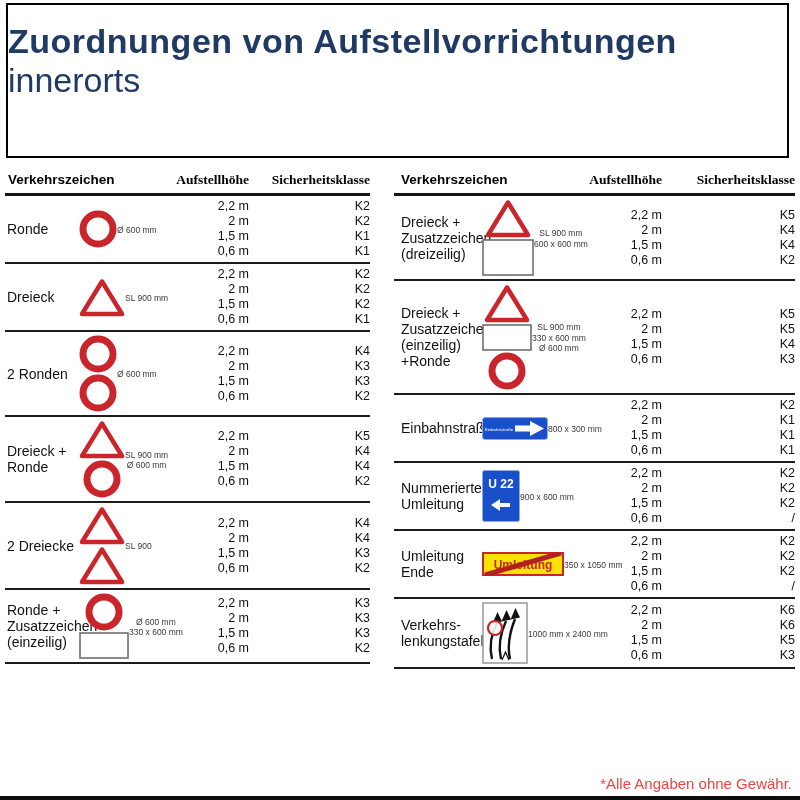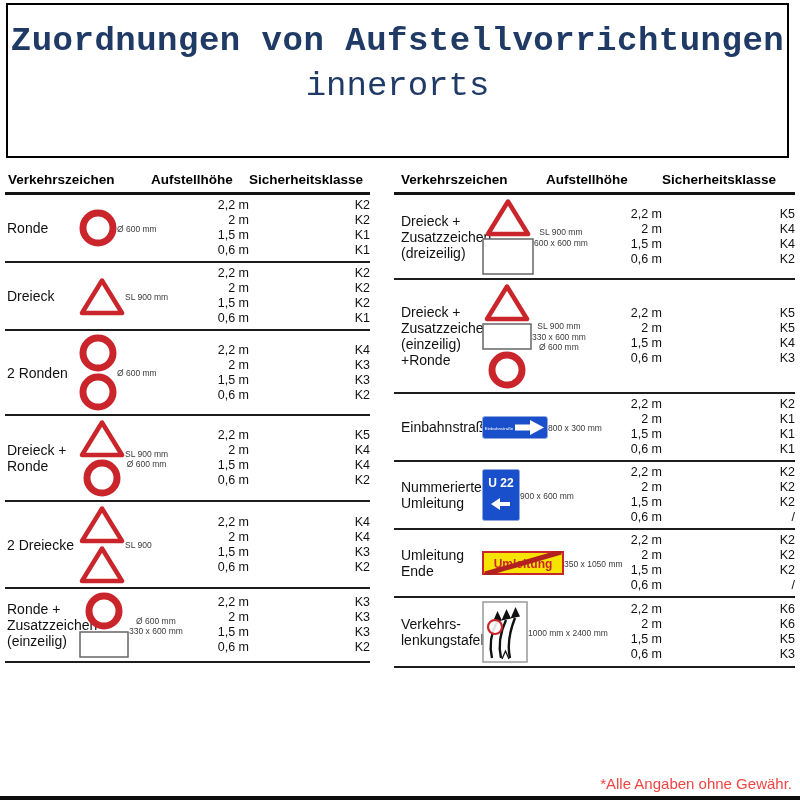--- a/index.html
+++ b/index.html
@@ -2,37 +2,37 @@
 <html><head>
 <meta charset="utf-8">
 <style>
   html,body{margin:0;padding:0;}
   body{
     width:800px;height:800px;position:relative;background:#ffffff;
     font-family:"Liberation Sans",sans-serif;overflow:hidden;color:#111;
   }
   .title-box{
     position:absolute;left:6px;top:3px;width:783px;height:155px;
-    border:2px solid #000;text-align:center;background:#fff;box-sizing:border-box;font-family:Liberation Mono, monospace;
+    border:2px solid #000;background:#fff;box-sizing:border-box;
   }
   .title1{margin-top:17px;font-size:34px;font-weight:bold;color:#203a66;letter-spacing:0.5px;}
-  .title2{margin-top:7px;font-size:34px;font-weight:normal;color:#203a66;}
+  .title2{font-size:34px;font-weight:normal;color:#203a66;}
   .tables{position:absolute;top:170px;left:5px;display:flex;gap:24px;}
   .table{box-sizing:border-box;}
   .table.left{width:365px;}
   .table.right{width:401px;}
   .thead{
     display:grid;border-bottom:3px solid #141414;padding:2px 0 5px 0;
     font-weight:bold;font-size:13.5px;color:#000;
   }
   .left .thead{grid-template-columns:146px 98px 1fr;}
   .right .thead{grid-template-columns:152px 116px 1fr;}
   .thead .h1{padding-left:3px;}
   .right .thead .h1{padding-left:7px;}
-  .thead .h2,.thead .h3{text-align:left;}
+  .thead .h2,.thead .h3{text-align:right;font-family:Liberation Serif, serif;}
   .trow{
     display:grid;align-items:center;border-bottom:2px solid #1c1c1c;padding:3px 0;
   }
   .left .trow{grid-template-columns:74px 72px 98px 1fr;}
   .right .trow{grid-template-columns:88px 64px 116px 1fr;}
   .cell.name{
     font-size:14px;line-height:16px;white-space:pre-line;padding-left:2px;
   }
   .right .cell.name{padding-left:7px;}
   .iconcol{display:flex;flex-direction:row;align-items:center;}

